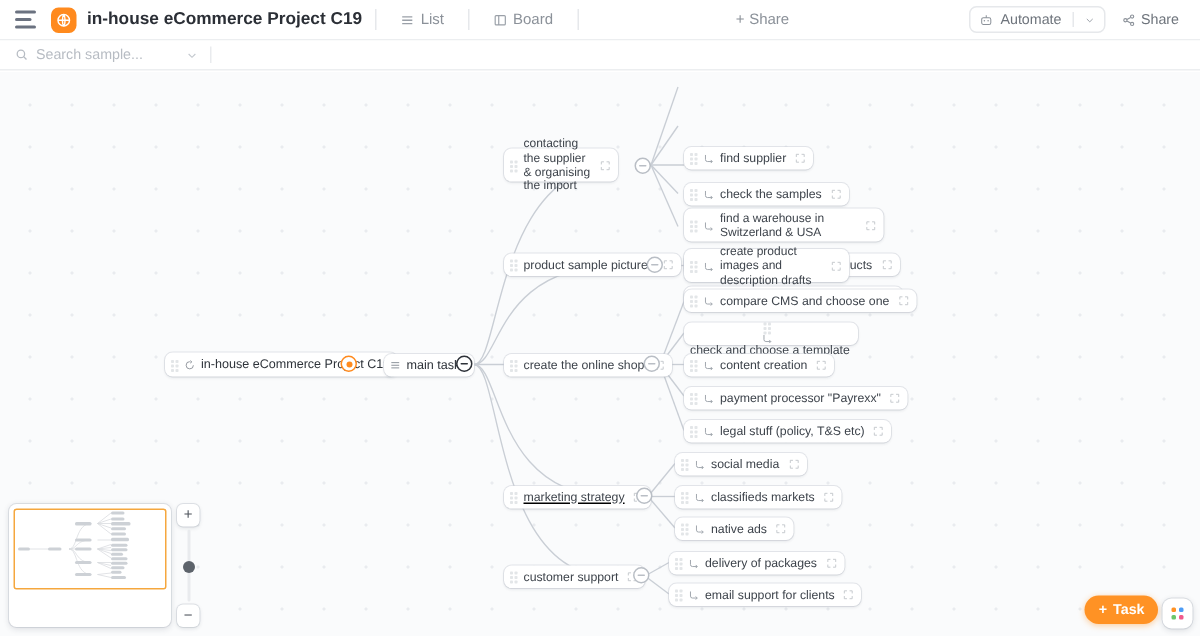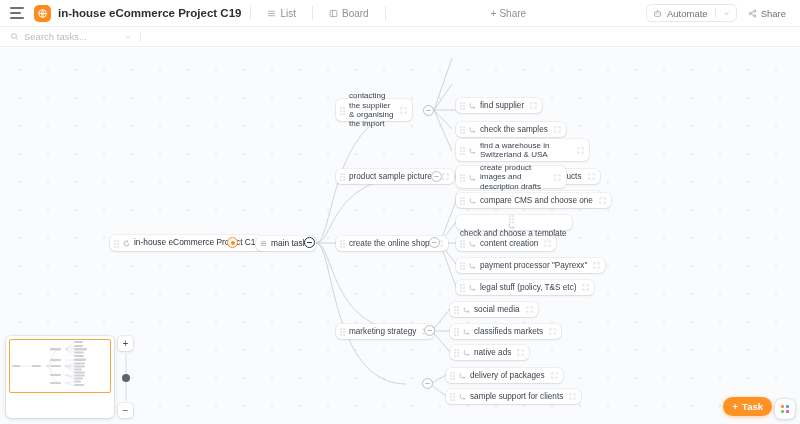--- a/index.html
+++ b/index.html
@@ -262,21 +262,21 @@
       </div>
     </div>
   </div>
 
   <div class="searchbar">
     <div class="search-inner">
       <svg width="9" height="9" viewBox="0 0 16 16" stroke="#b7bcc3" stroke-width="1.5" fill="none">
         <circle cx="7" cy="7" r="4.4"></circle>
           <path d="M10.4 10.4l3.2 3.2"></path>
         </svg>
-      <span class="search-text">Search tasks...</span>
+      <span class="search-text">Search sample...</span>
       <svg class="chev" width="8" height="8" viewBox="0 0 16 16" stroke="#c3c8ce" stroke-width="1.5" fill="none">
         <path d="M3.5 6l4.5 4.4L12.5 6"></path>
         </svg>
     </div>
     <span class="search-vsep"></span>
   </div>
 
   <div class="canvas">
 
     <svg class="edges">
@@ -635,21 +635,21 @@
           </svg>
         </span>
       <span class="label">legal stuff (policy, T&amp;S etc)</span>
       <span class="expand-ico">
           <svg width="7" height="7" viewBox="0 0 16 16" stroke="#9aa0a8" stroke-width="1.4" fill="none">
             <path d="M2 6V2h4M14 6V2h-4M2 10v4h4M14 10v4h-4"></path>
           </svg>
         </span>
     </div>
 
-    <div class="node" style="left:336px; top:276px;">
+    <div class="node" style="left:336px; top:276px;text-decoration:underline;">
       <div class="grip">
           <span></span>
           <span></span>
           <span></span>
           <span></span>
           <span></span>
           <span></span>
         </div>
       <span class="label">marketing strategy</span>
       <span class="expand-ico">
@@ -720,20 +720,36 @@
           </svg>
         </span>
       <span class="label">native ads</span>
       <span class="expand-ico">
           <svg width="7" height="7" viewBox="0 0 16 16" stroke="#9aa0a8" stroke-width="1.4" fill="none">
             <path d="M2 6V2h4M14 6V2h-4M2 10v4h4M14 10v4h-4"></path>
           </svg>
         </span>
     </div>
 
+    <div class="node" style="left:336px; top:329px;">
+      <div class="grip">
+          <span></span>
+          <span></span>
+          <span></span>
+          <span></span>
+          <span></span>
+          <span></span>
+        </div>
+      <span class="label">customer support</span>
+      <span class="expand-ico">
+          <svg width="7" height="7" viewBox="0 0 16 16" stroke="#9aa0a8" stroke-width="1.4" fill="none">
+            <path d="M2 6V2h4M14 6V2h-4M2 10v4h4M14 10v4h-4"></path>
+          </svg>
+        </span>
+    </div>
     <div class="handle grey" style="left:422px; top:330px;"></div>
 
     <div class="node" style="left:446px; top:320px;">
       <div class="grip">
           <span></span>
           <span></span>
           <span></span>
           <span></span>
           <span></span>
           <span></span>
@@ -759,21 +775,21 @@
           <span></span>
           <span></span>
           <span></span>
         </div>
       <span class="tico">
           <svg width="7" height="7" viewBox="0 0 16 16" stroke="#9aa0a8" stroke-width="1.4" fill="none">
             <path d="M3 3v7a3 3 0 0 0 3 3h7"></path>
             <path d="M11 10.6l2.4 2.4-2.4 2.4"></path>
           </svg>
         </span>
-      <span class="label">sample support for clients</span>
+      <span class="label">email support for clients</span>
       <span class="expand-ico">
           <svg width="7" height="7" viewBox="0 0 16 16" stroke="#9aa0a8" stroke-width="1.4" fill="none">
             <path d="M2 6V2h4M14 6V2h-4M2 10v4h4M14 10v4h-4"></path>
           </svg>
         </span>
     </div>
 
     <div class="minimap">
       <svg width="108" height="82" viewBox="0 0 108 82">
         <g stroke="#d7dade" stroke-width="0.5" fill="none">

